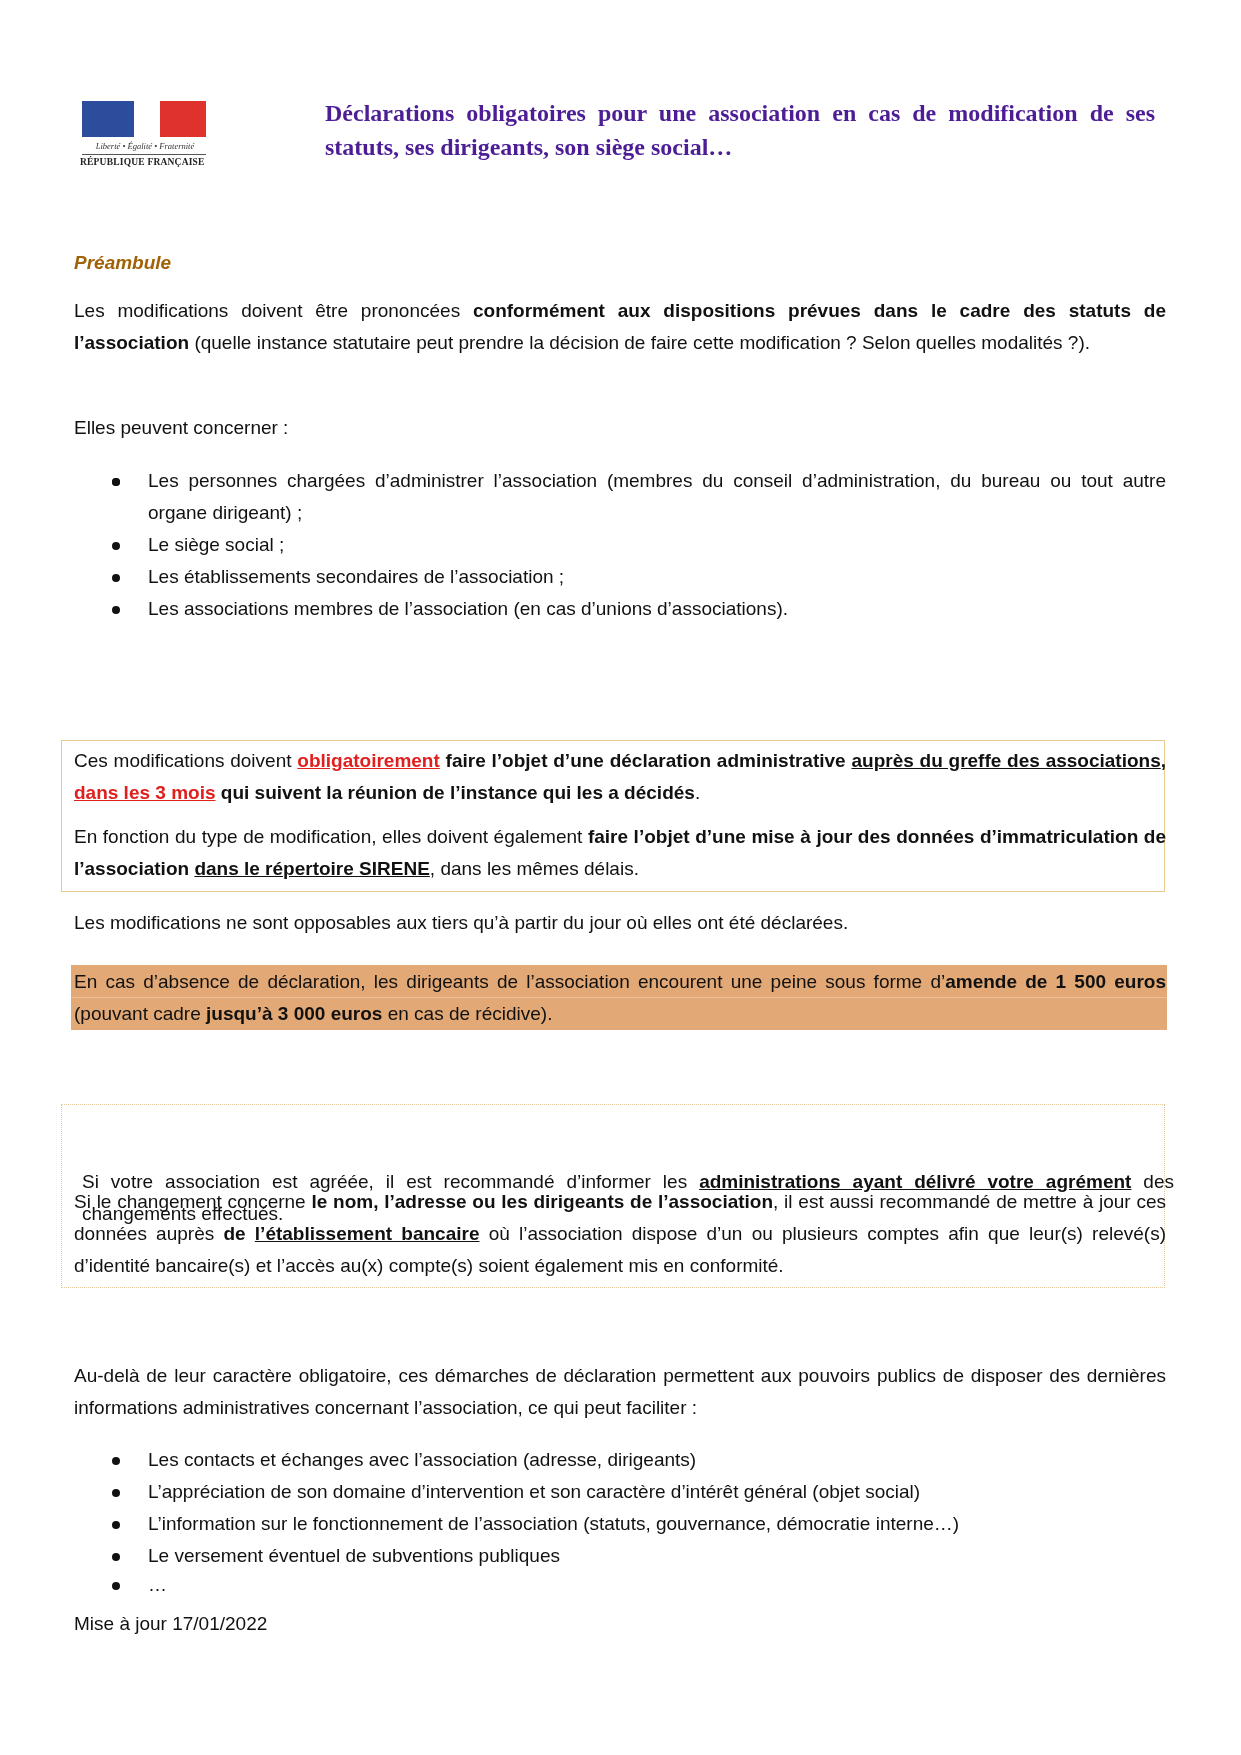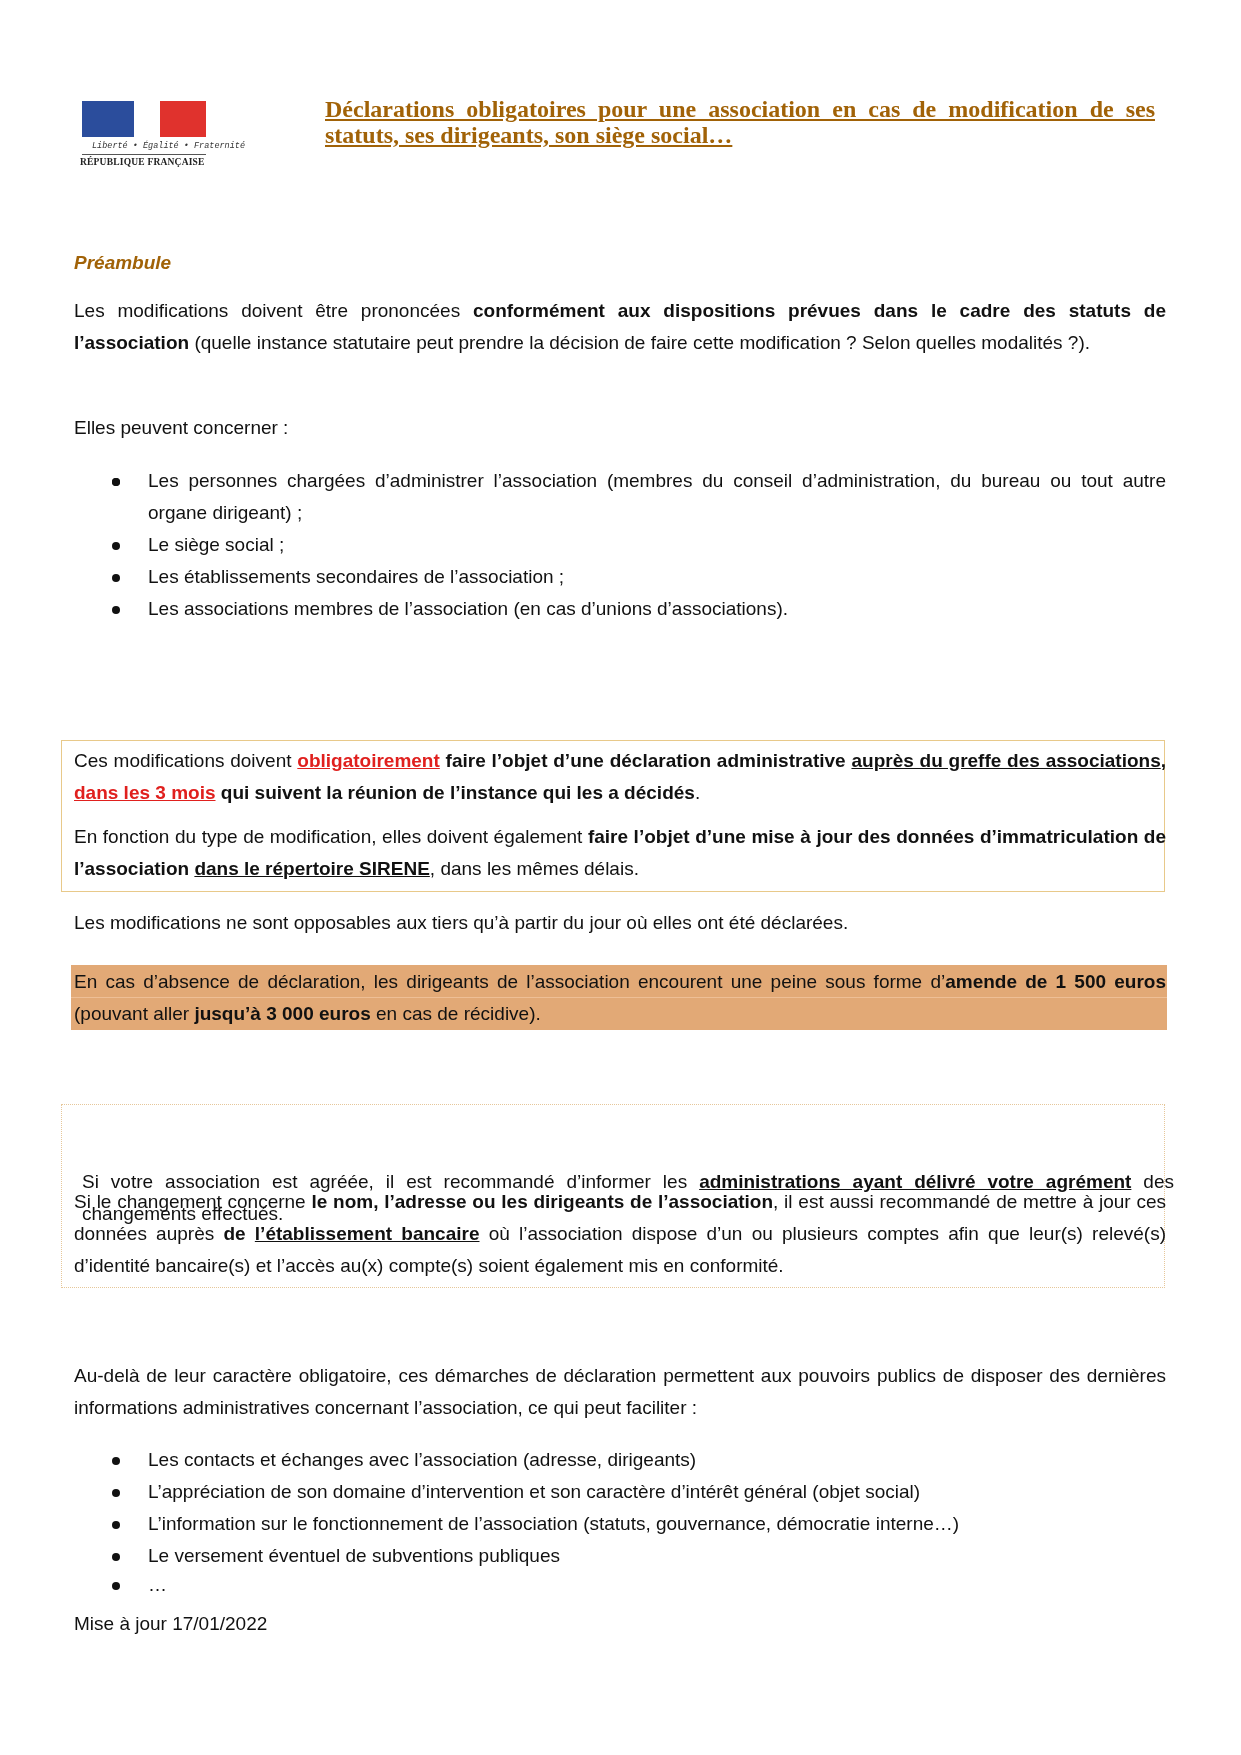--- a/index.html
+++ b/index.html
@@ -8,28 +8,28 @@
       font-family: "Liberation Sans", sans-serif; color: #111111;
       font-size: 19px;
     }
     .logo {
       position: absolute; left: 80px; top: 97px; width: 130px; height: 78px;
     }
     .logo .flag { position: absolute; left: 2px; top: 4px; width: 124px; height: 36px; overflow: hidden; }
     .logo .flag .blue { position: absolute; left: 0; top: 0; width: 52px; height: 36px; background: #2b4d9c; }
     .logo .flag .white { position: absolute; left: 52px; top: 0; width: 26px; height: 36px; background: #ffffff; }
     .logo .flag .red { position: absolute; left: 78px; top: 0; width: 46px; height: 36px; background: #e0322d; }
-    .logo .motto { position: absolute; left: 12px; top: 44px; width: 130px; font-family: Liberation Mono, monospace; font-style: italic; font-size: 8.5px; color: #333; text-align: center; white-space: nowrap; }
+    .logo .motto { position: absolute; left: 0; top: 44px; width: 130px; font-family: Liberation Serif, serif; font-style: italic; font-size: 8.5px; color: #333; text-align: center; white-space: nowrap; }
     .logo .line { position: absolute; left: 2px; top: 57px; width: 124px; height: 1px; background: #555; }
     .logo .rf { position: absolute; left: 0; top: 60px; width: 130px; font-family: "Liberation Serif", serif; font-size: 9.5px; font-weight: bold; color: #222; letter-spacing: 0.2px; white-space: nowrap; }
 
     .title {
       position: absolute; left: 325px; top: 96px; width: 830px;
       font-family: "Liberation Serif", serif; font-weight: bold; font-size: 24px;
-      color: #a16207; line-height: 26px; text-align: justify; text-decoration: underline;
+      color: #4c1d95; line-height: 34px; text-align: justify;
     }
 
     .content { position: absolute; left: 74px; width: 1092px; line-height: 32px; }
     .justify { text-align: justify; }
     p { margin: 0; }
     b { font-weight: bold; }
     .u { text-decoration: underline; }
     .red { color: #e0201e; }
 
     ul.bullets { list-style: none; margin: 0; padding: 0; }
@@ -93,21 +93,21 @@
 <div class="content justify" style="top:821px;">
   <p><span>En fonction du type de modification, elles doivent également </span><b>faire l’objet d’une mise à jour des données d’immatriculation de l’association </b><b class="u">dans le répertoire SIRENE</b><span>, dans les mêmes délais.</span></p>
 </div>
 
 <div class="content" style="top:907px;">Les modifications ne sont opposables aux tiers qu’à partir du jour où elles ont été déclarées.</div>
 
 <div class="highlight">
     <div class="sep"></div>
   </div>
 <div class="content justify" style="top:966px;">
-  <p><span>En cas d’absence de déclaration, les dirigeants de l’association encourent une peine sous forme d’</span><b>amende de 1 500 euros</b><span> (pouvant aller </span><b>jusqu’à 3 000 euros</b><span> en cas de récidive).</span></p>
+  <p><span>En cas d’absence de déclaration, les dirigeants de l’association encourent une peine sous forme d’</span><b>amende de 1 500 euros</b><span> (pouvant cadre </span><b>jusqu’à 3 000 euros</b><span> en cas de récidive).</span></p>
 </div>
 
 <div class="box2"></div>
 <div class="content justify" style="top:1166px;margin-left:8px;">
   <p><span>Si votre association est agréée, il est recommandé d’informer les </span><b class="u">administrations ayant délivré votre agrément</b><span> des changements effectués.</span></p>
 </div>
 <div class="content justify" style="top:1186px;">
   <p><span>Si le changement concerne </span><b>le nom, l’adresse ou les dirigeants de l’association</b><span>, il est aussi recommandé de mettre à jour ces données auprès </span><b>de </b><b class="u">l’établissement bancaire</b><span> où l’association dispose d’un ou plusieurs comptes afin que leur(s) relevé(s) d’identité bancaire(s) et l’accès au(x) compte(s) soient également mis en conformité.</span></p>
 </div>
 

